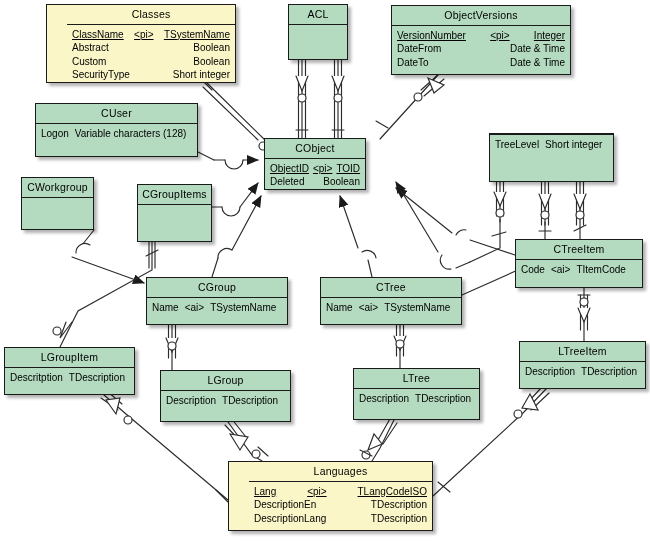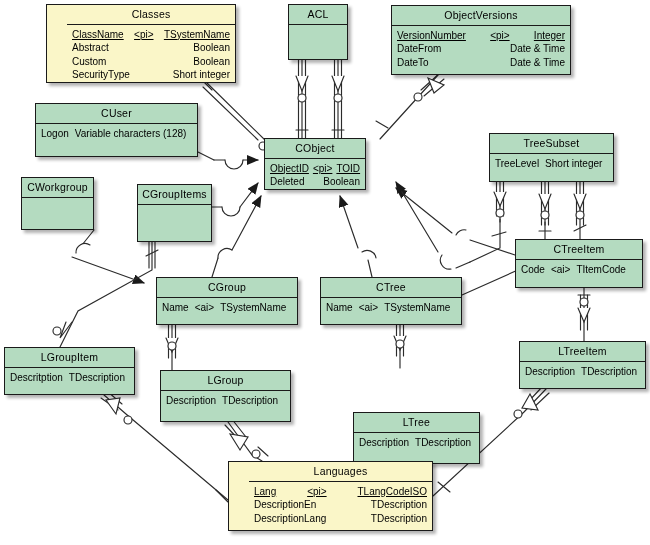--- a/index.html
+++ b/index.html
@@ -315,21 +315,20 @@
             <span class="a-type u">TOID</span>
           </div>
           <div class="attr spread">
             <span class="a-name">Deleted</span>
             <span class="a-pi"></span>
             <span class="a-type">Boolean</span>
           </div>
         </div>
       </div>
       <div class="entity" style="left: 489px; top: 133px; width: 125px; height: 49px;">
-        <div class="ent-title">TreeSubset</div>
         <div class="ent-body" style="height: 49px;">
           <div class="attr inline">
             <span class="a-name">TreeLevel</span>
             <span class="a-type">Short integer</span>
           </div>
         </div>
       </div>
       <div class="entity" style="left: 21px; top: 177px; width: 73px; height: 53px;">
         <div class="ent-title">CWorkgroup</div>
         <div class="ent-body empty" style="height: 53px;"></div>
@@ -341,21 +340,21 @@
       <div class="entity" style="left: 515px; top: 239px; width: 128px; height: 49px;">
         <div class="ent-title">CTreeItem</div>
         <div class="ent-body" style="height: 49px;">
           <div class="attr inline">
             <span class="a-name">Code</span>
             <span class="a-pi">&lt;ai&gt;</span>
             <span class="a-type">TItemCode</span>
           </div>
         </div>
       </div>
-      <div class="entity" style="left: 156px; top: 277px; width: 142px; height: 48px;">
+      <div class="entity" style="left: 146px; top: 277px; width: 142px; height: 48px;">
         <div class="ent-title">CGroup</div>
         <div class="ent-body" style="height: 48px;">
           <div class="attr inline">
             <span class="a-name">Name</span>
             <span class="a-pi">&lt;ai&gt;</span>
             <span class="a-type">TSystemName</span>
           </div>
         </div>
       </div>
       <div class="entity" style="left: 320px; top: 277px; width: 142px; height: 48px;">
@@ -388,21 +387,21 @@
       </div>
       <div class="entity" style="left: 160px; top: 370px; width: 131px; height: 52px;">
         <div class="ent-title">LGroup</div>
         <div class="ent-body" style="height: 52px;">
           <div class="attr inline">
             <span class="a-name">Description</span>
             <span class="a-type">TDescription</span>
           </div>
         </div>
       </div>
-      <div class="entity" style="left: 353px; top: 368px; width: 127px; height: 52px; margin-top: 44px;">
+      <div class="entity" style="left: 353px; top: 368px; width: 127px; height: 52px;">
         <div class="ent-title">LTree</div>
         <div class="ent-body" style="height: 52px;">
           <div class="attr inline">
             <span class="a-name">Description</span>
             <span class="a-type">TDescription</span>
           </div>
         </div>
       </div>
       <div class="entity yellow" style="left: 228px; top: 461px; width: 205px; height: 70px;">
         <div class="ent-title">Languages</div>

